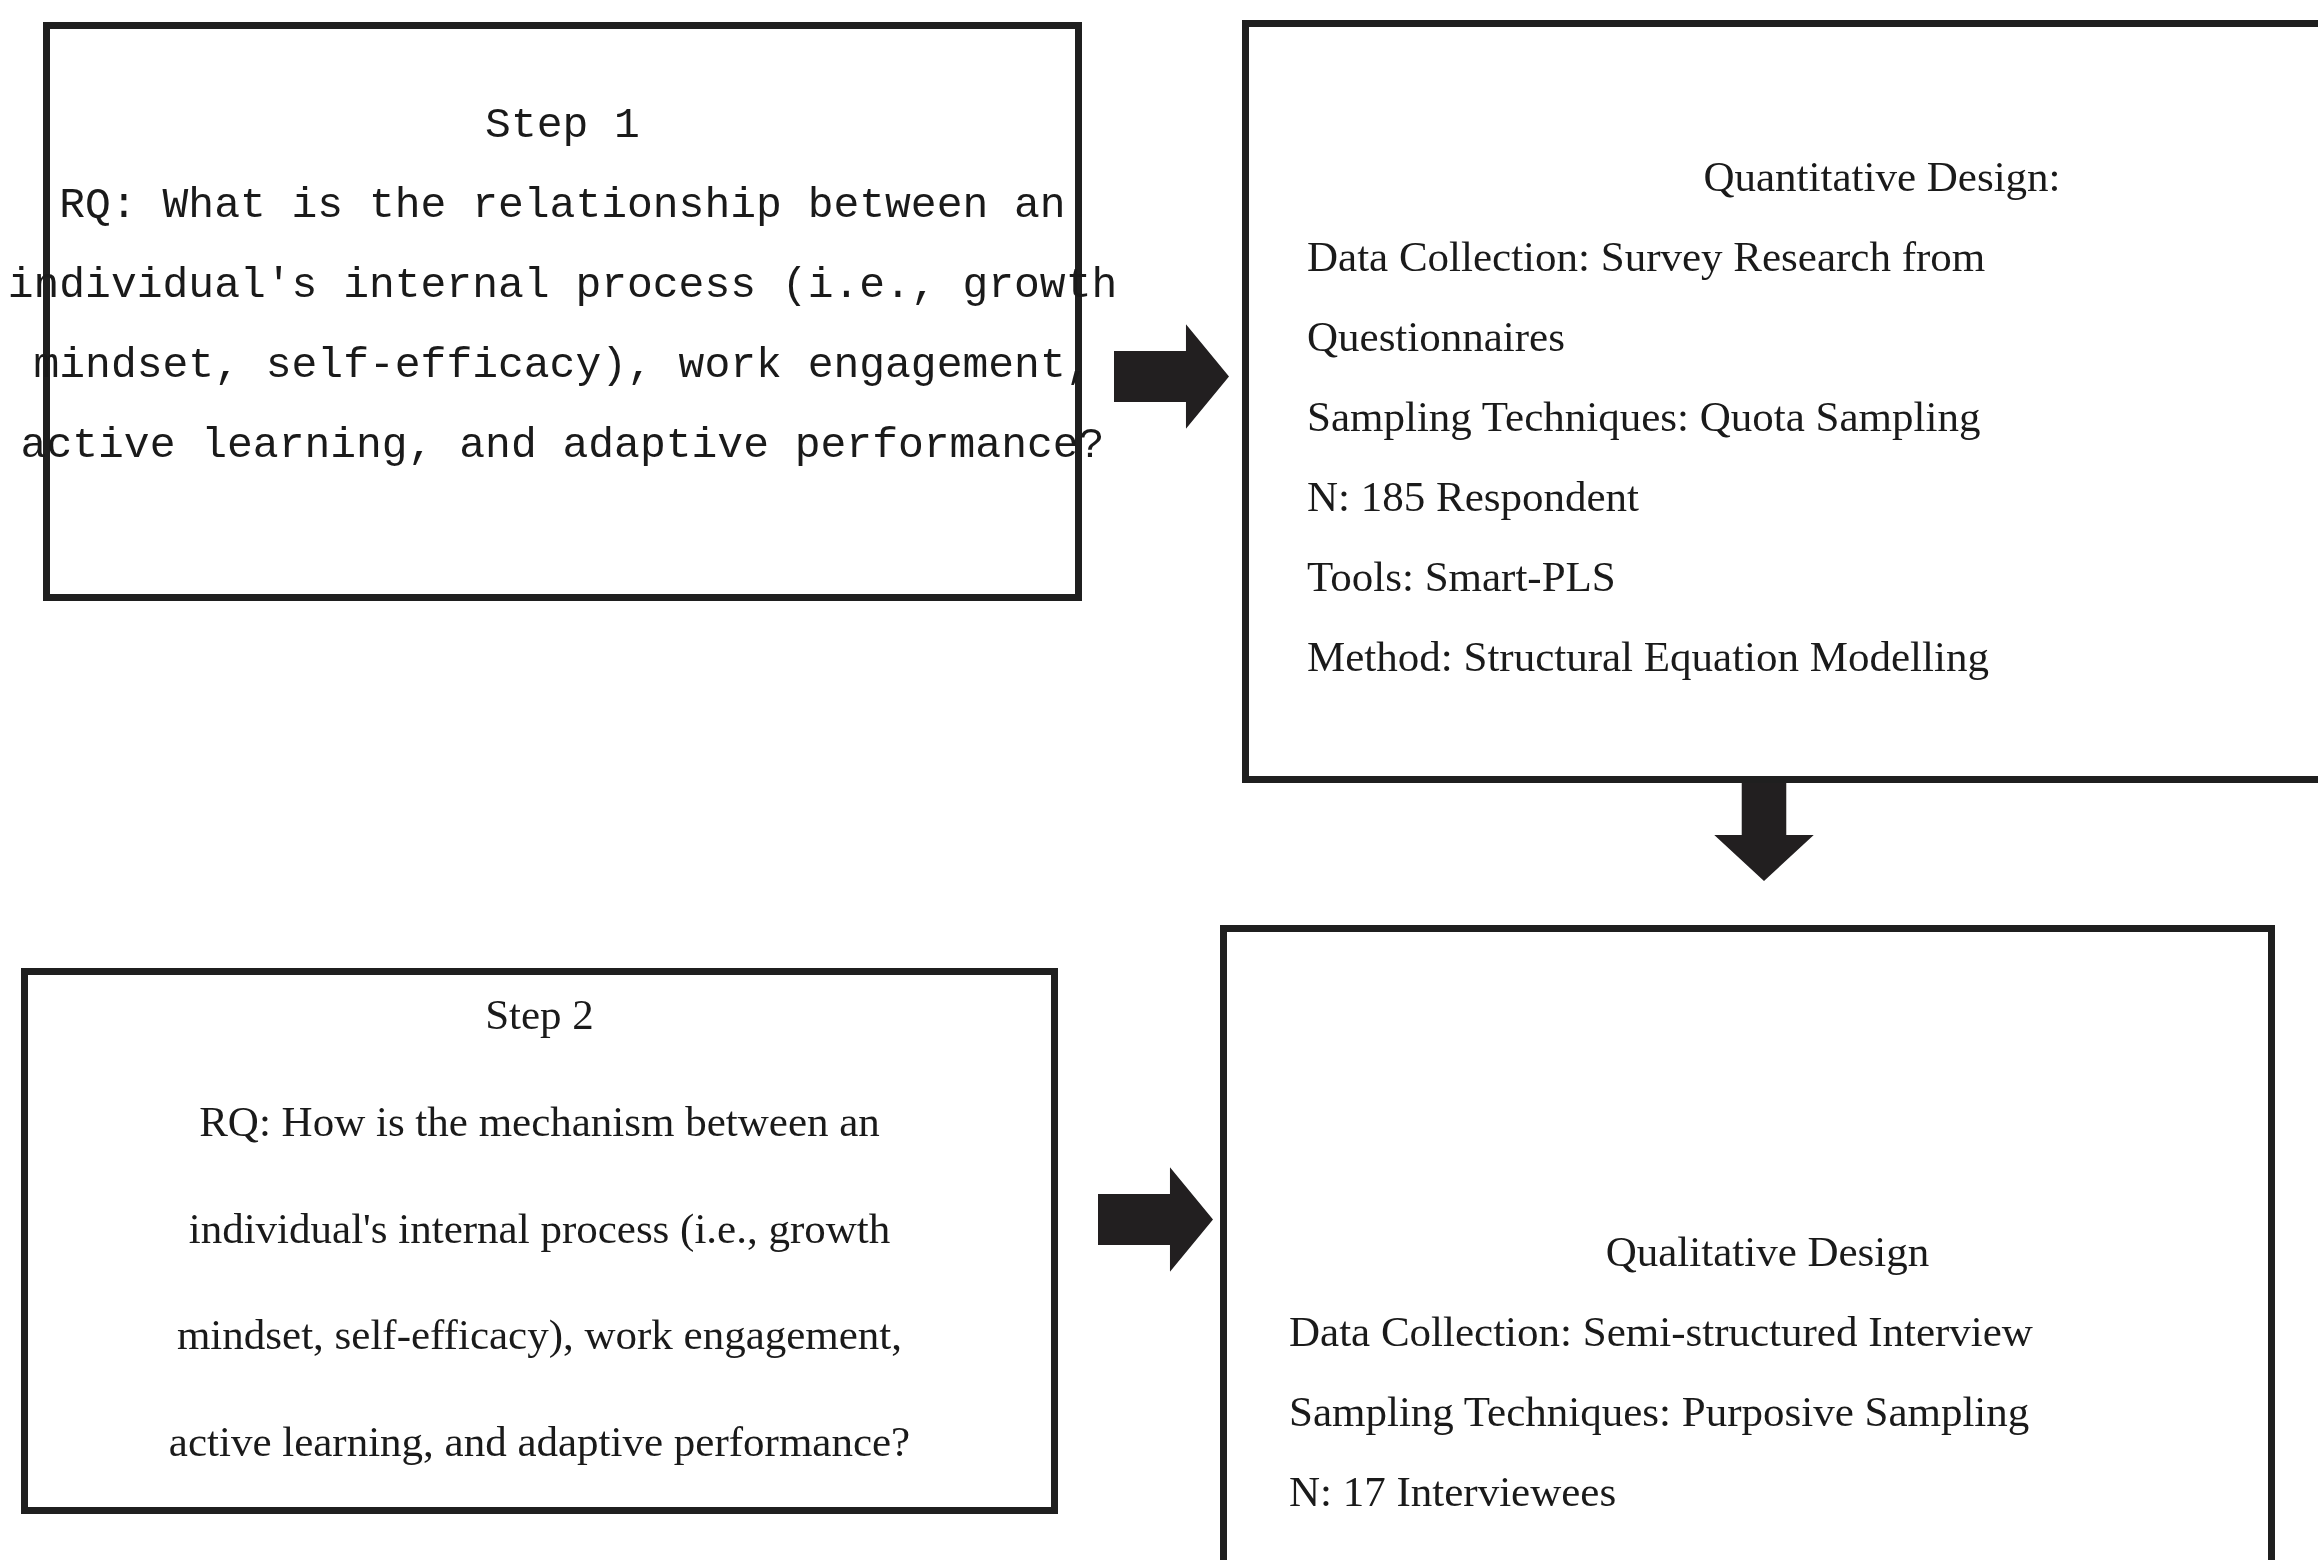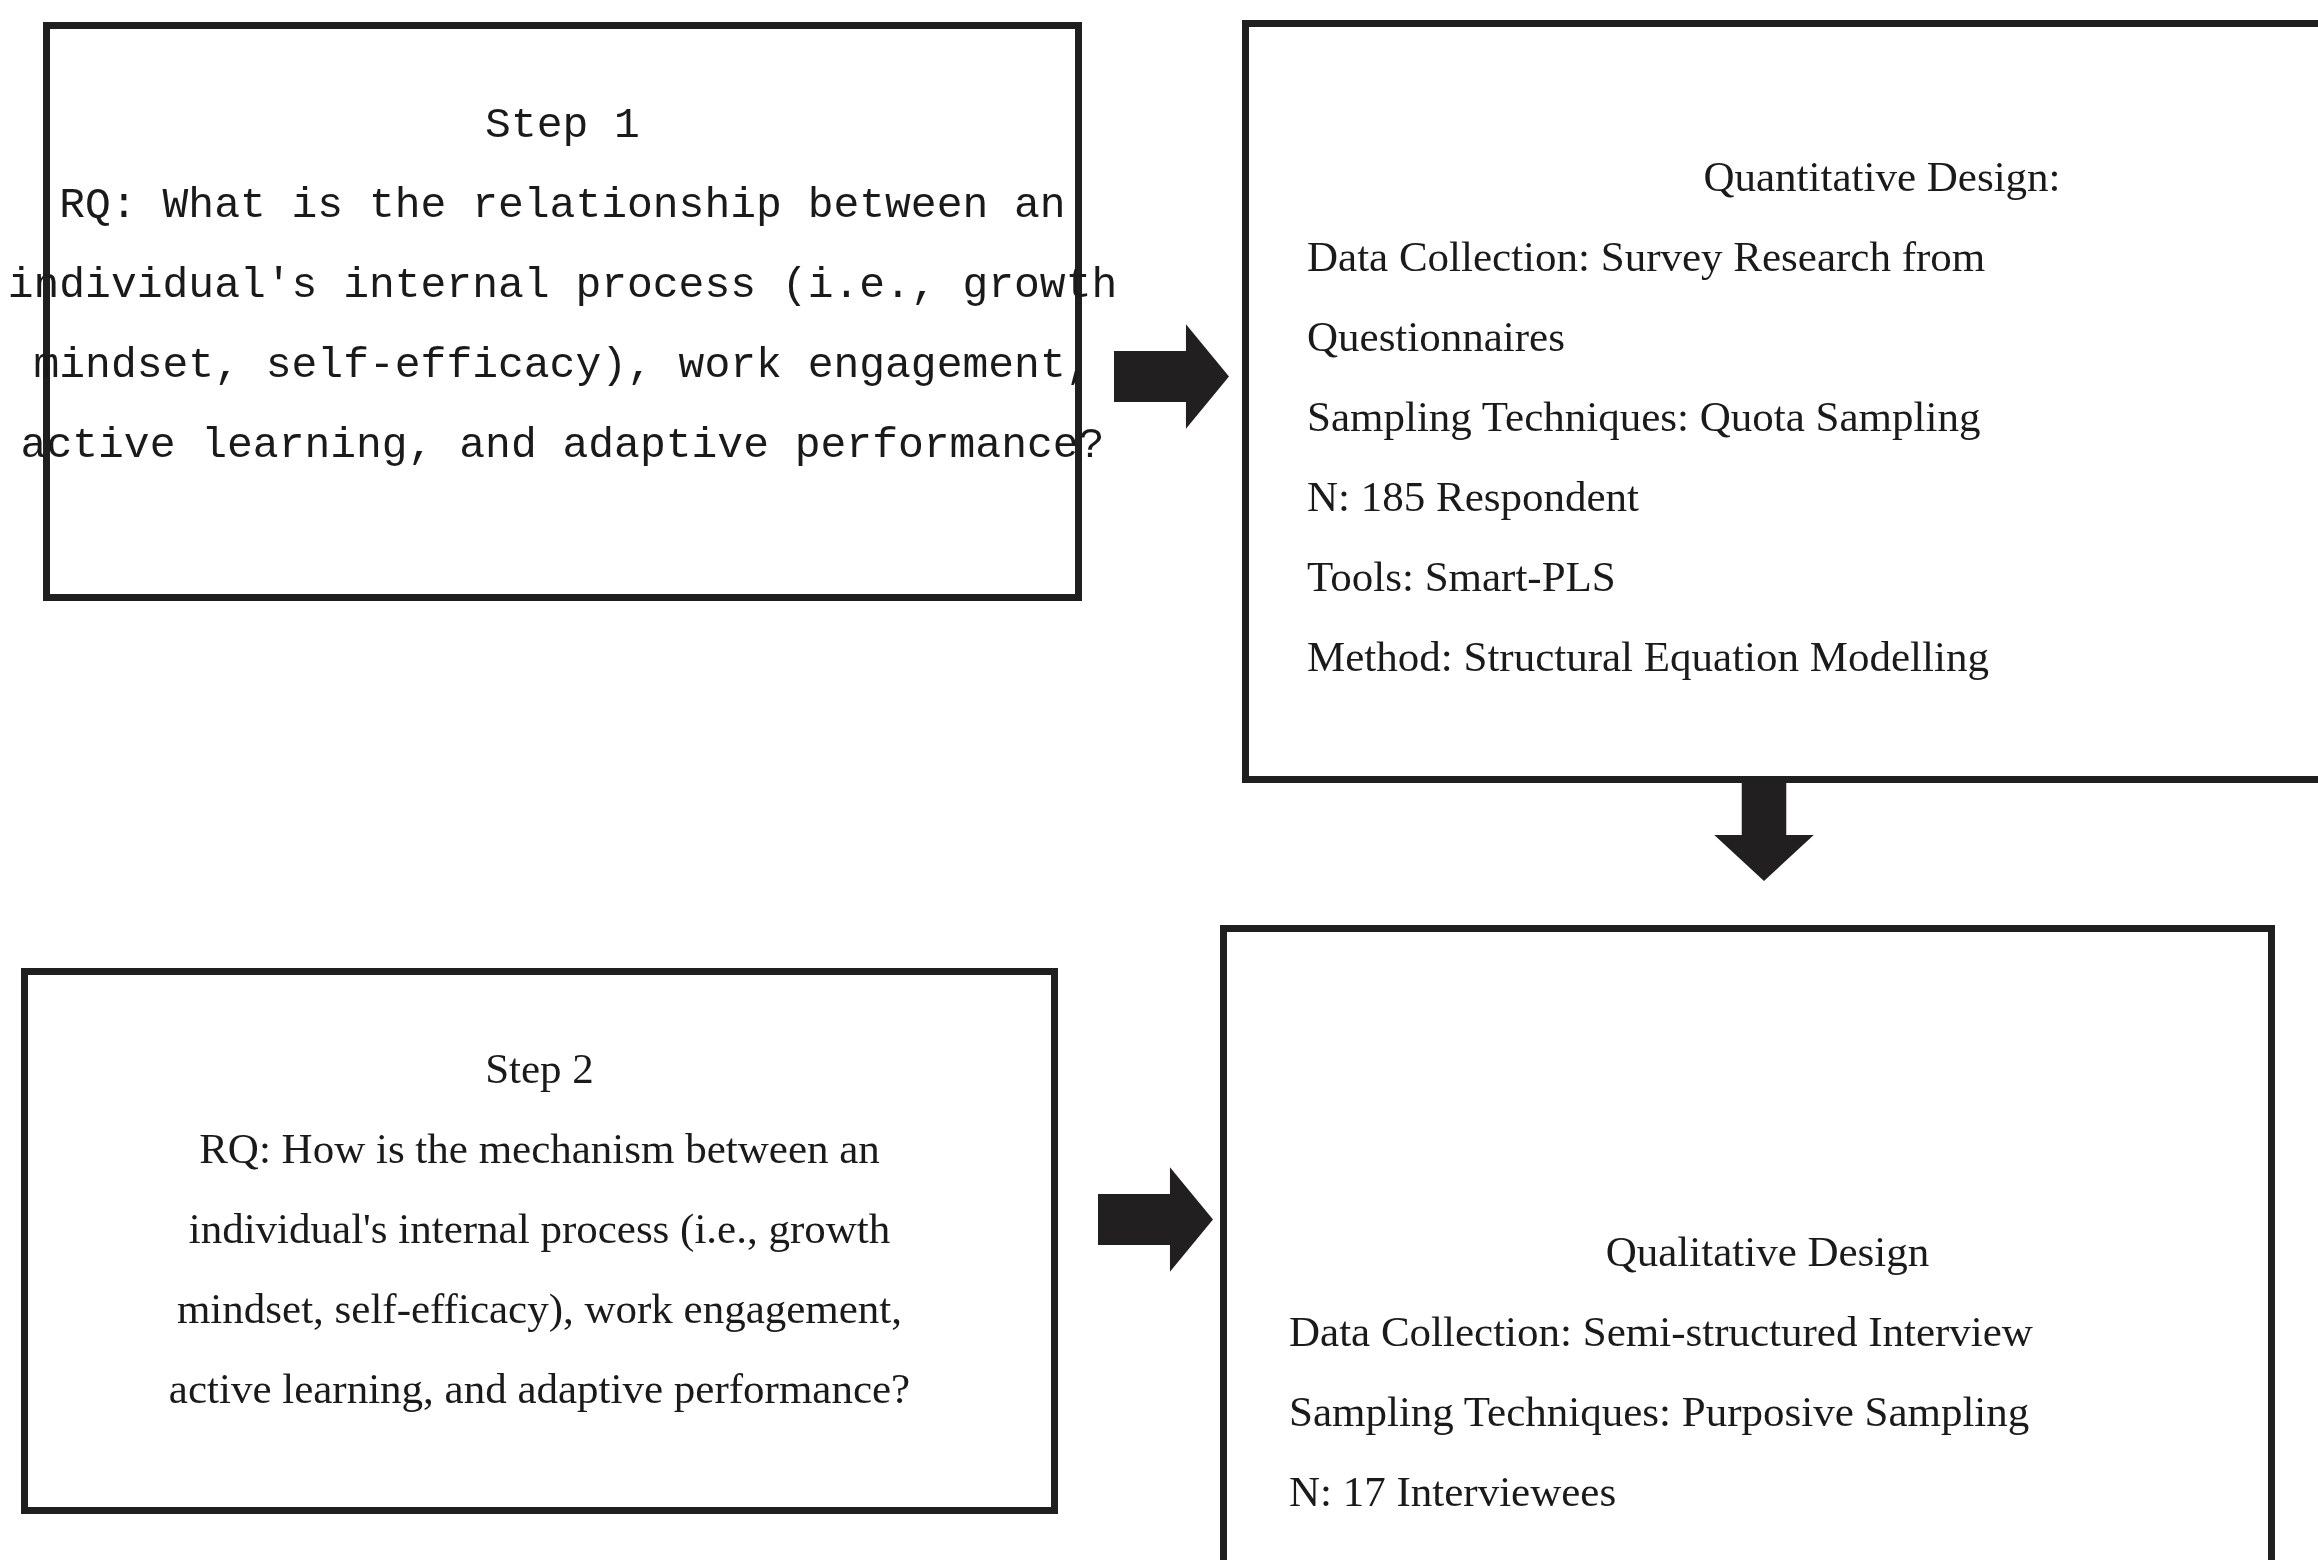--- a/index.html
+++ b/index.html
@@ -28,21 +28,21 @@
     justify-content:center;
   }
   .line{
     font-size:43px;
     line-height:80px;
     white-space:nowrap;
   }
   
   .step-box{align-items:center;text-align:center;}
   #box-step1{left:43px;top:22px;width:1039px;height:579px;padding-bottom:52px;font-family:Liberation Mono, monospace;}
-  #box-step2{left:21px;top:968px;width:1037px;height:546px;padding-bottom:25px;}
+  #box-step2{left:21px;top:968px;width:1037px;height:546px;padding-bottom:25px;justify-content:space-between;}
   
   .design-box{align-items:stretch;text-align:left;}
   #box-quant{left:1242px;top:20px;width:1244px;height:763px;padding:30px 22px 0 58px;}
   #box-qual{left:1220px;top:881px;width:1055px;height:820px;padding:74px 22px 0 62px;margin-top:44px;}
   .design-box .box-title{text-align:center;}
   .arrow{position:absolute;display:block;}
   #arrow-1{left:1114px;top:324px;}
   #arrow-2{left:1098px;top:1167px;}
   #arrow-3{left:1714px;top:783px;}
   .arrow polygon{fill:var(--arrow);stroke:none;}

